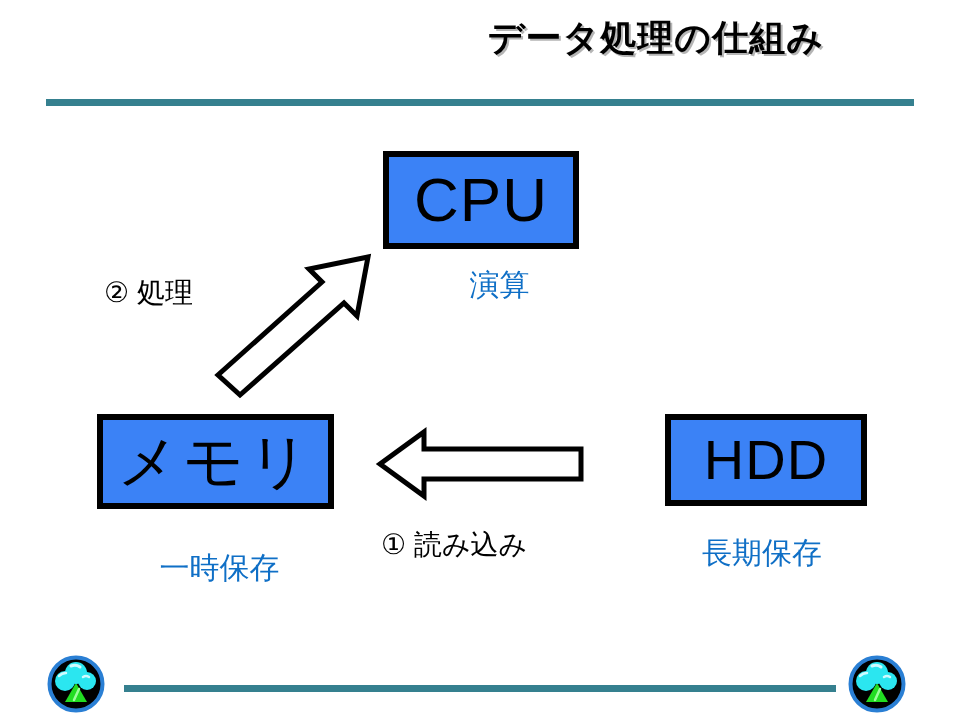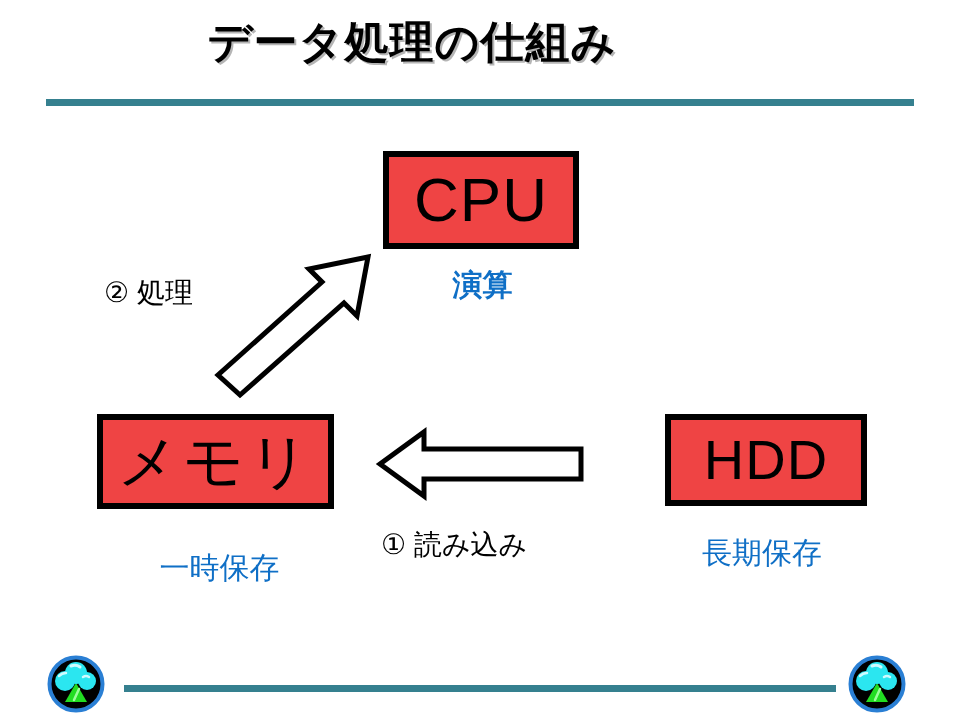--- a/index.html
+++ b/index.html
@@ -15,22 +15,22 @@
     font-family: "Liberation Sans", "DejaVu Sans", sans-serif;
     -webkit-font-smoothing: antialiased;
   }
 
   
   #slide-title {
     position: absolute;
     left: 0;
     top: 18px;
     width: 824px;
-    text-align: center;
-    font-size: 44px;
+    text-align: right;
+    font-size: 36px;
     font-weight: bold;
     color: #000000;
     letter-spacing: 1px;
     line-height: 1.1;
     text-shadow: 2px 2px 0 rgba(120,120,120,0.55);
     white-space: nowrap;
   }
 
   
   .rule {
@@ -47,21 +47,21 @@
     left: 124px;
     top: 685px;
     width: 712px;
     height: 7px;
   }
 
   
   .node-box {
     position: absolute;
     border: 6px solid #000000;
-    background: #ef4444;
+    background: #3b82f6;
     box-sizing: border-box;
     display: flex;
     align-items: center;
     justify-content: center;
     color: #000000;
     font-weight: normal;
     line-height: 1;
   }
   #box-cpu {
     left: 383px;
@@ -90,21 +90,21 @@
 
   
   .caption {
     position: absolute;
     color: #0F6FC6;
     font-size: 30px;
     line-height: 1;
     white-space: nowrap;
     text-align: center;
   }
-  #caption-cpu   { left: 400px; top: 270px;  width: 165px; font-weight: bold; }
+  #caption-cpu   { left: 417px; top: 270px;  width: 165px; }
   #caption-memory{ left: 122px; top: 533px;  width: 195px; margin-top: 20px; }
   #caption-hdd   { left: 662px; top: 538px;  width: 200px; }
 
   
   .step-label {
     position: absolute;
     color: #000000;
     font-size: 28px;
     line-height: 1;
     white-space: nowrap;

